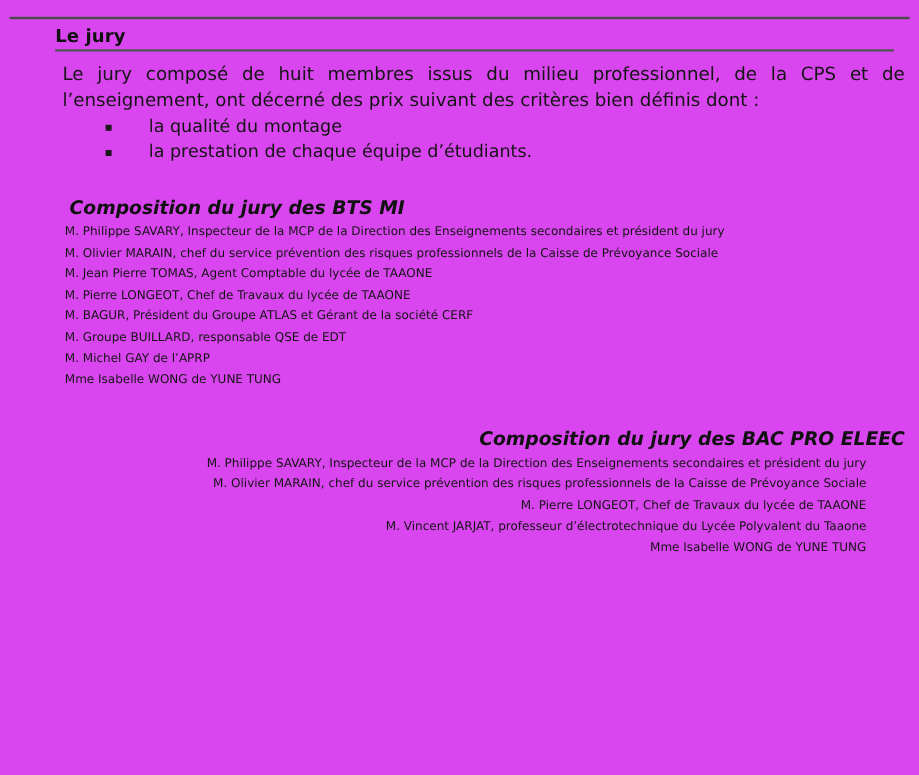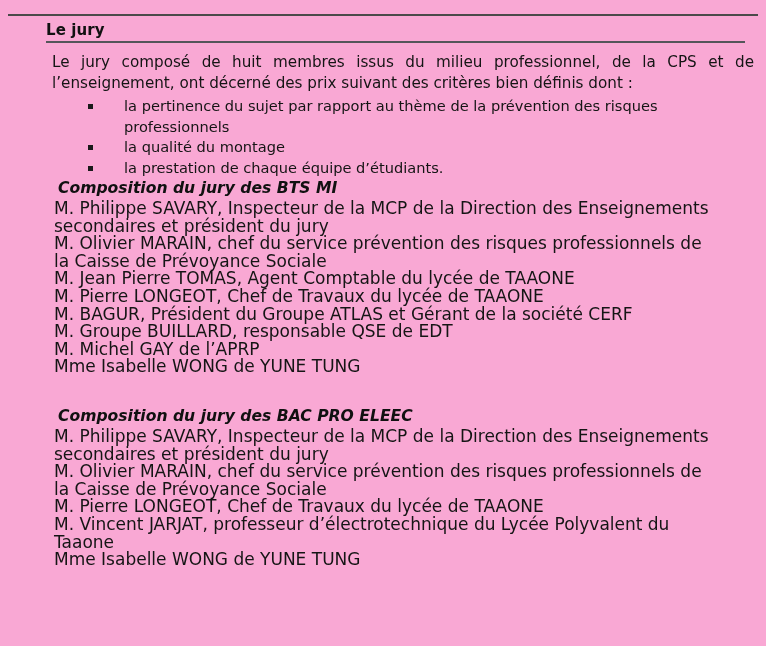--- a/index.html
+++ b/index.html
@@ -11,21 +11,21 @@
     width: 766px;
     height: 646px;
     font-family: "DejaVu Sans", "Liberation Sans", sans-serif;
     color: #1a1a1a;
     overflow: hidden;
   }
   .page {
     position: relative;
     width: 766px;
     height: 646px;
-    background: #f9a8d4;
+    background: #d946ef;
   }
 
   
   .rule-top {
     position: absolute;
     left: 8px;
     top: 14px;
     width: 750px;
     height: 0;
     border-top: 2px solid #4a4a4a;
@@ -87,41 +87,43 @@
     position: absolute;
     left: 0px;
     top: 8px;
     width: 5px;
     height: 5px;
     background: #1a1a1a;
   }
 
   
   .jury-group {
+    margin-top: 26px;
   }
   .jury-group.second {
     margin-top: 30px;
+    text-align: right;
   }
   .jury-title {
     font-size: 15.6px;
     font-weight: bold;
     font-style: italic;
     line-height: 21px;
     margin-left: 6px;
     color: #111;
   }
   ul.members {
     list-style: none;
     margin: 0;
     padding: 0;
     margin-left: 2px;
     margin-top: 1px;
   }
   ul.members > li {
-    font-size: 17px;
+    font-size: 10px;
     line-height: 17.6px;
     color: #151515;
     width: 668px;
   }
 </style>
 </head>
 <body>
 
 <div class="page">
 
@@ -130,24 +132,20 @@
   <div class="section-head">
     <div class="section-head-title">Le jury</div>
     <div class="rule-under-title"></div>
   </div>
 
   <div class="content">
 
     <p class="intro">Le jury composé de huit membres issus du milieu professionnel, de la CPS et de l’enseignement, ont décerné des prix suivant des critères bien définis dont :</p>
 
     <ul class="criteria">
-      <li>
-        <span class="sq"></span>
-        <span>la pertinence du sujet par rapport au thème de la prévention des risques professionnels</span>
-      </li>
       <li>
         <span class="sq"></span>
         <span>la qualité du montage</span>
       </li>
       <li>
         <span class="sq"></span>
         <span>la prestation de chaque équipe d’étudiants.</span>
       </li>
     </ul>
 

